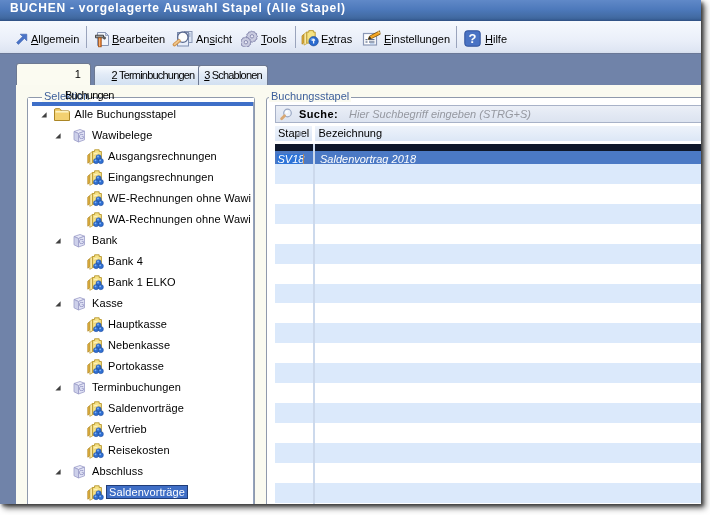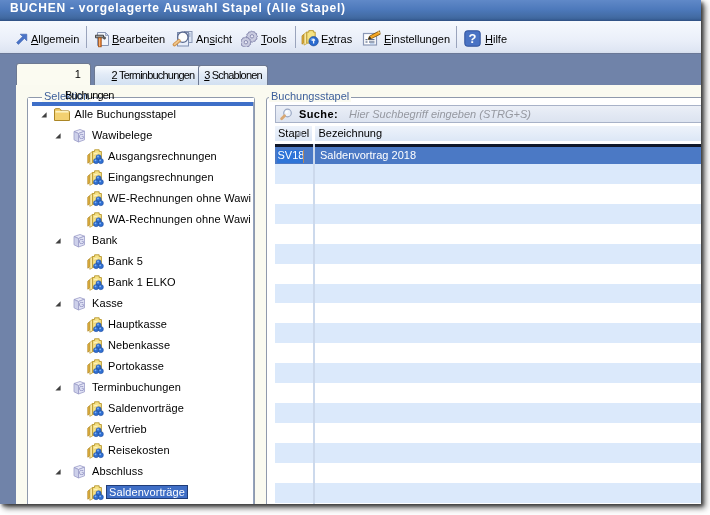--- a/index.html
+++ b/index.html
@@ -43,21 +43,21 @@
   border:1px solid #a8b2c8; }
 #search .sic { position:absolute; left:3px; top:2px; }
 #search .stx { position:absolute; left:23px; top:2px; font-size:11px; font-weight:bold; letter-spacing:0.4px; color:#000; }
 #search .shint { position:absolute; left:73px; top:2px; font-size:11px; font-style:italic; color:#9598a0; }
 #ghead { position:absolute; left:259px; top:39px; width:427px; height:20px; background:#fff; }
 .hc { position:absolute; top:2px; height:15px; background:linear-gradient(180deg,#eef3fb 0%,#dce7f6 100%);
   font-size:11px; color:#000; line-height:15px; }
 #grid { position:absolute; left:259px; top:0; width:427px; bottom:0; }
 .gr { position:absolute; left:0; width:100%; background:#fff; }
 .gr.alt { background:#dbe9fb; }
-.gr.sel { background:#4b79c5; border-top:3px solid #0f172a; }
+.gr.sel { background:#4b79c5; border-top:7px solid #0f172a;font-style:italic; }
 .selbox { position:absolute; left:2px; top:2.5px; width:25.5px; height:13.5px; background:#2e74d8; }
 .c1t { position:absolute; left:2.5px; top:2px; color:#fff; font-size:11px; }
 .caret { position:absolute; left:27.5px; top:2.5px; width:1.5px; height:13.5px; background:#b5885c; }
 .c2t { position:absolute; left:45px; top:2px; color:#fff; font-size:11px; }
 #vline { position:absolute; left:297px; top:59px; bottom:0; width:1.5px; background:#ccd9ec; }
 .sort { position:absolute; left:21px; top:5px; width:0; height:0; z-index:3;
   border-left:4px solid transparent; border-right:4px solid transparent; border-bottom:5px solid #9aa2ae; }
 </style></head>
 <body>
 <div id="win">
@@ -272,21 +272,21 @@
 <path d="M6.8 5.0 L10.6 4.2" stroke="#fdf6d8" stroke-width="0.8"></path>
 <path d="M6.8 6.6 L9.6 6.0" stroke="#e0c878" stroke-width="0.6"></path>
 <circle cx="11.6" cy="8.3" r="2.6" fill="#2f6fd2" stroke="#1c4896" stroke-width="0.5"></circle>
 <circle cx="9.1" cy="12.1" r="2.6" fill="#2f6fd2" stroke="#1c4896" stroke-width="0.5"></circle>
 <circle cx="13.8" cy="12.1" r="2.6" fill="#2f6fd2" stroke="#1c4896" stroke-width="0.5"></circle>
 <circle cx="11.0" cy="7.5" r="0.9" fill="#85b4f2"></circle>
 <circle cx="8.5" cy="11.3" r="0.9" fill="#85b4f2"></circle>
 <circle cx="13.2" cy="11.3" r="0.9" fill="#85b4f2"></circle>
 </svg>
             </span>
-            <span class="ttx" style="left:80.5px">Bank 5</span>
+            <span class="ttx" style="left:80.5px">Bank 4</span>
           </div>
 <div class="trw" style="top:174px">
             <span class="tic" style="left:59.5px">
               <svg width="17" height="16" viewBox="0 0 17 16">
 <path d="M0.8 6.2 L2.6 4.7 L2.6 12.8 L0.8 14.2 Z" fill="#e8b33c" stroke="#a87d18" stroke-width="0.7"></path>
 <path d="M2.8 4.5 L5.6 2.3 L5.6 13.9 L2.8 15.3 Z" fill="#f8e9a8" stroke="#c09a28" stroke-width="0.7"></path>
 <path d="M5.6 2.5 L7.6 2.5 L7.6 0.8 L12.2 0.8 L12.2 2.5 L14.4 2.5 L14.4 13.3 L5.6 13.3 Z" fill="#f6e388" stroke="#b8952a" stroke-width="0.9"></path>
 <path d="M6.8 5.0 L10.6 4.2" stroke="#fdf6d8" stroke-width="0.8"></path>
 <path d="M6.8 6.6 L9.6 6.0" stroke="#e0c878" stroke-width="0.6"></path>
 <circle cx="11.6" cy="8.3" r="2.6" fill="#2f6fd2" stroke="#1c4896" stroke-width="0.5"></circle>

